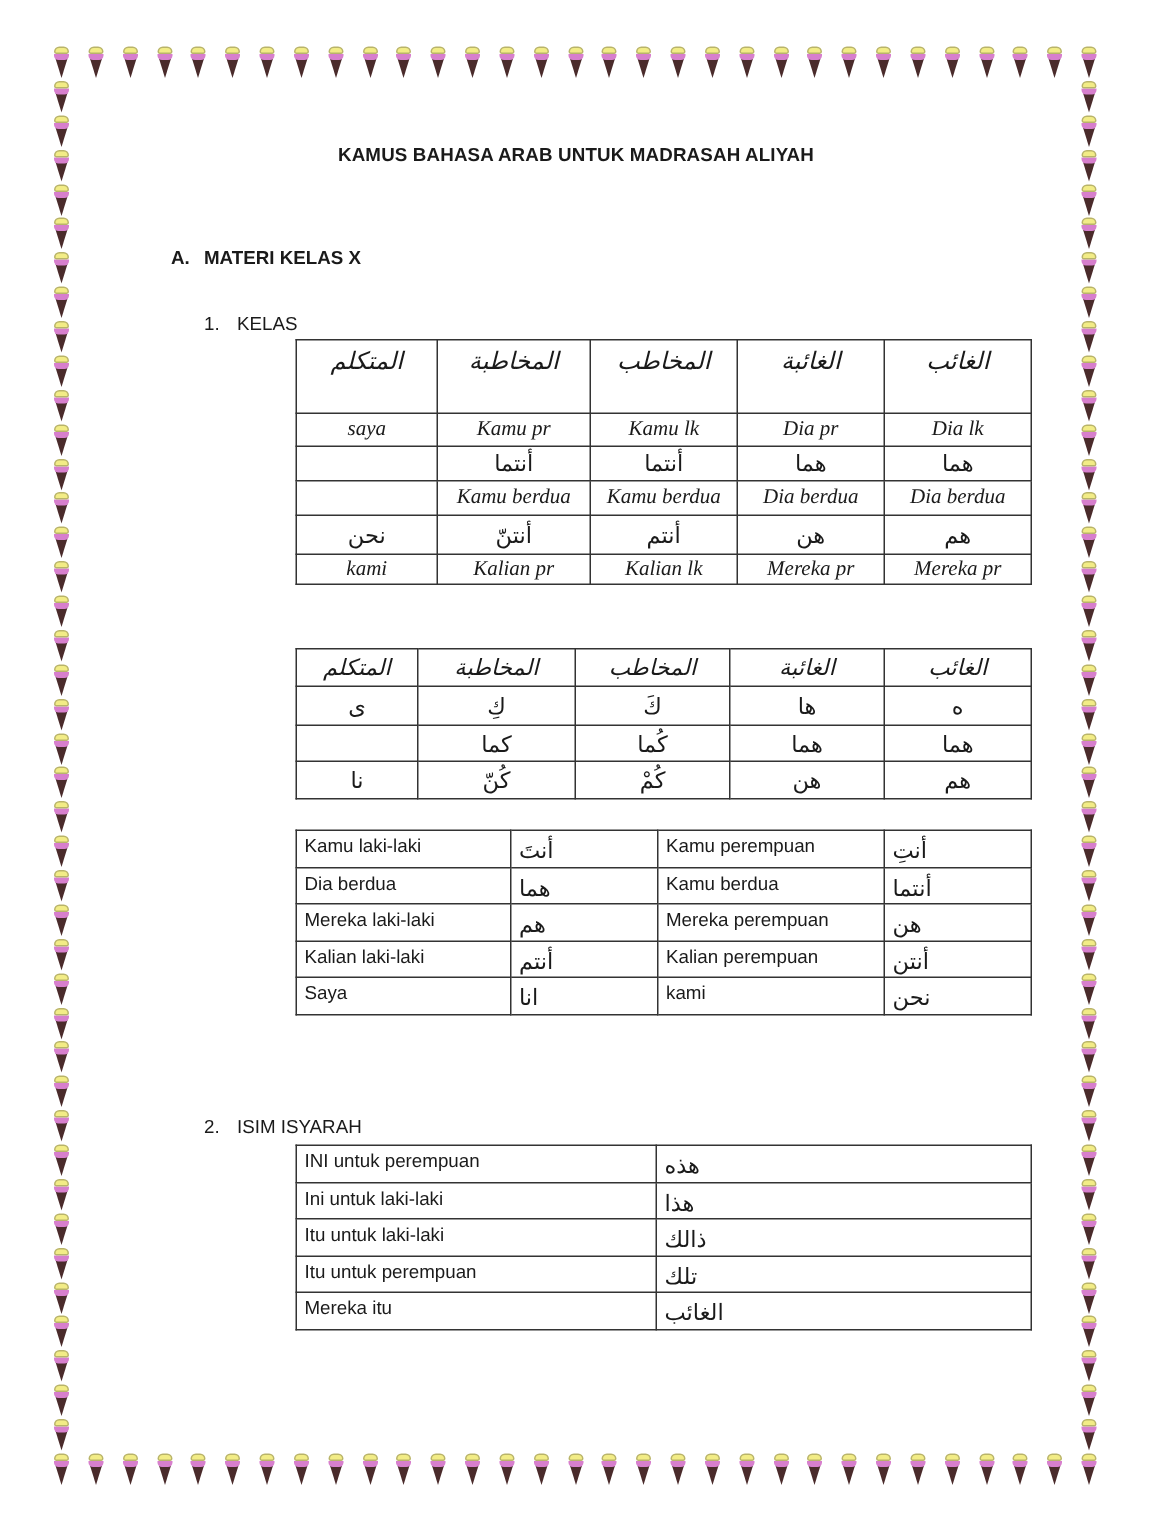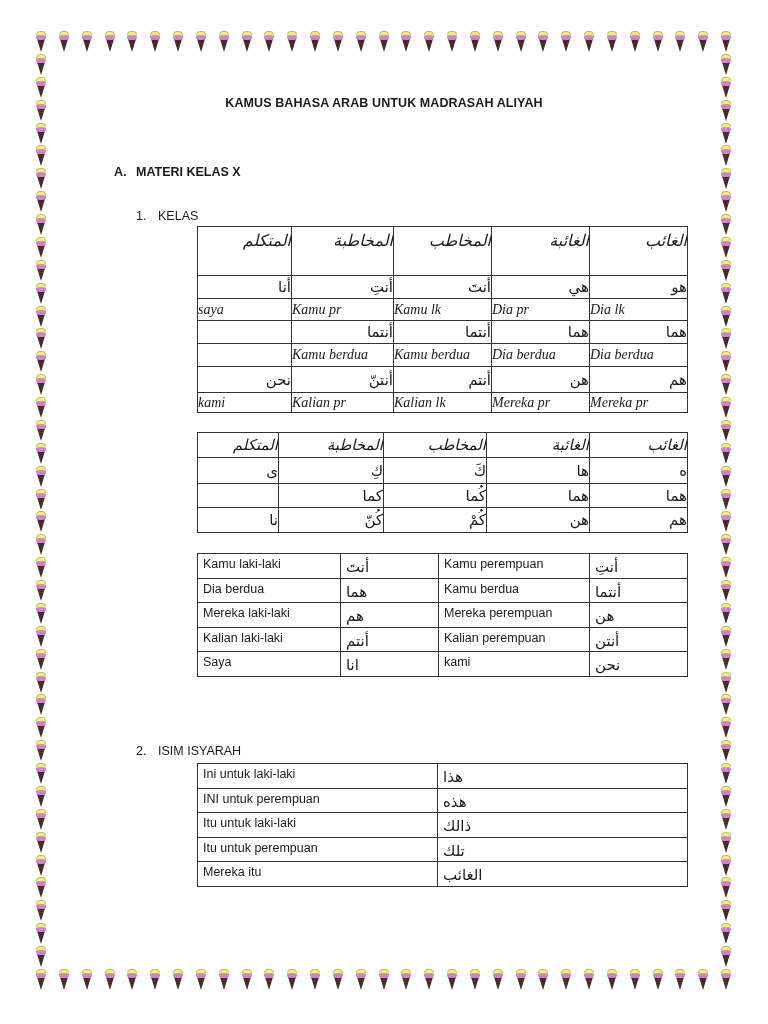--- a/index.html
+++ b/index.html
@@ -15,21 +15,21 @@
     .title { position: absolute; left: 0; width: 768px; top: 96px; text-align: center; font-weight: bold; font-size: 12.5px; letter-spacing: 0.1px; }
     .heading-a { position: absolute; left: 114px; top: 165px; font-weight: bold; font-size: 12.5px; }
     .heading-a .num { display: inline-block; width: 22px; }
     .sub { position: absolute; left: 136px; font-size: 12.5px; }
     .sub .num { display: inline-block; width: 22px; }
 
     table { position: absolute; border-collapse: collapse; table-layout: fixed; }
     td { border: 1px solid #333; overflow: hidden; white-space: nowrap; }
 
     .arabic { font-family: "DejaVu Sans", sans-serif; direction: rtl; }
-    .t1 td, .t2 td { }
+    .t1 td, .t2 td { text-align: center; }
     .t1 .hdr td { vertical-align: top; font-size: 16px; font-style: italic; padding-top: 4px; }
     .t1 .ar td { font-size: 15px; }
     .t1 .lat td { font-family: "Liberation Serif", serif; font-style: italic; font-size: 14px; }
     .t2 td { font-size: 15px; }
     .t2 .hdr td { font-style: italic; }
 
     .t3 td, .t4 td { font-size: 12.5px; padding: 0 0 0 5px; vertical-align: top; padding-top: 3px; }
     .t3 td.ar, .t4 td.ar { font-size: 15px; text-align: left; direction: ltr; padding-top: 4px; }
     .t3 td.ar span, .t4 td.ar span { direction: rtl; unicode-bidi: embed; }
   </style>
@@ -768,27 +768,20 @@
       <col style="width:98px">
   </colgroup>
   <tbody>
       <tr class="hdr" style="height:49px;">
     <td class="arabic">المتكلم</td>
     <td class="arabic">المخاطبة</td>
     <td class="arabic">المخاطب</td>
     <td class="arabic">الغائبة</td>
     <td class="arabic">الغائب</td>
   </tr>
-  <tr class="ar" style="height:23px;">
-    <td class="arabic">أنا</td>
-    <td class="arabic">أنتِ</td>
-    <td class="arabic">أنتَ</td>
-    <td class="arabic">هي</td>
-    <td class="arabic">هو</td>
-  </tr>
   <tr class="lat" style="height:22px;">
     <td>saya</td>
     <td>Kamu pr</td>
     <td>Kamu lk</td>
     <td>Dia pr</td>
     <td>Dia lk</td>
   </tr>
   <tr class="ar" style="height:23px;">
     <td class="arabic"></td>
     <td class="arabic">أنتما</td>
@@ -905,26 +898,26 @@
   <span class="num">2.</span><span>ISIM ISYARAH</span>
 </div>
 
 <table class="t4" style="left:197px; top:763px; width:490px;">
   <colgroup>
     <col style="width:240px">
       <col style="width:250px">
   </colgroup>
   <tbody>
       <tr style="height:24.5px;">
+    <td>INI untuk perempuan</td>
+    <td class="ar arabic"><span>هذه</span></td>
+  </tr>
+  <tr style="height:24.5px;">
     <td>Ini untuk laki-laki</td>
     <td class="ar arabic"><span>هذا</span></td>
-  </tr>
-  <tr style="height:24.5px;">
-    <td>INI untuk perempuan</td>
-    <td class="ar arabic"><span>هذه</span></td>
   </tr>
   <tr style="height:24.5px;">
     <td>Itu untuk laki-laki</td>
     <td class="ar arabic"><span>ذالك</span></td>
   </tr>
   <tr style="height:24.5px;">
     <td>Itu untuk perempuan</td>
     <td class="ar arabic"><span>تلك</span></td>
   </tr>
   <tr style="height:24.5px;">

